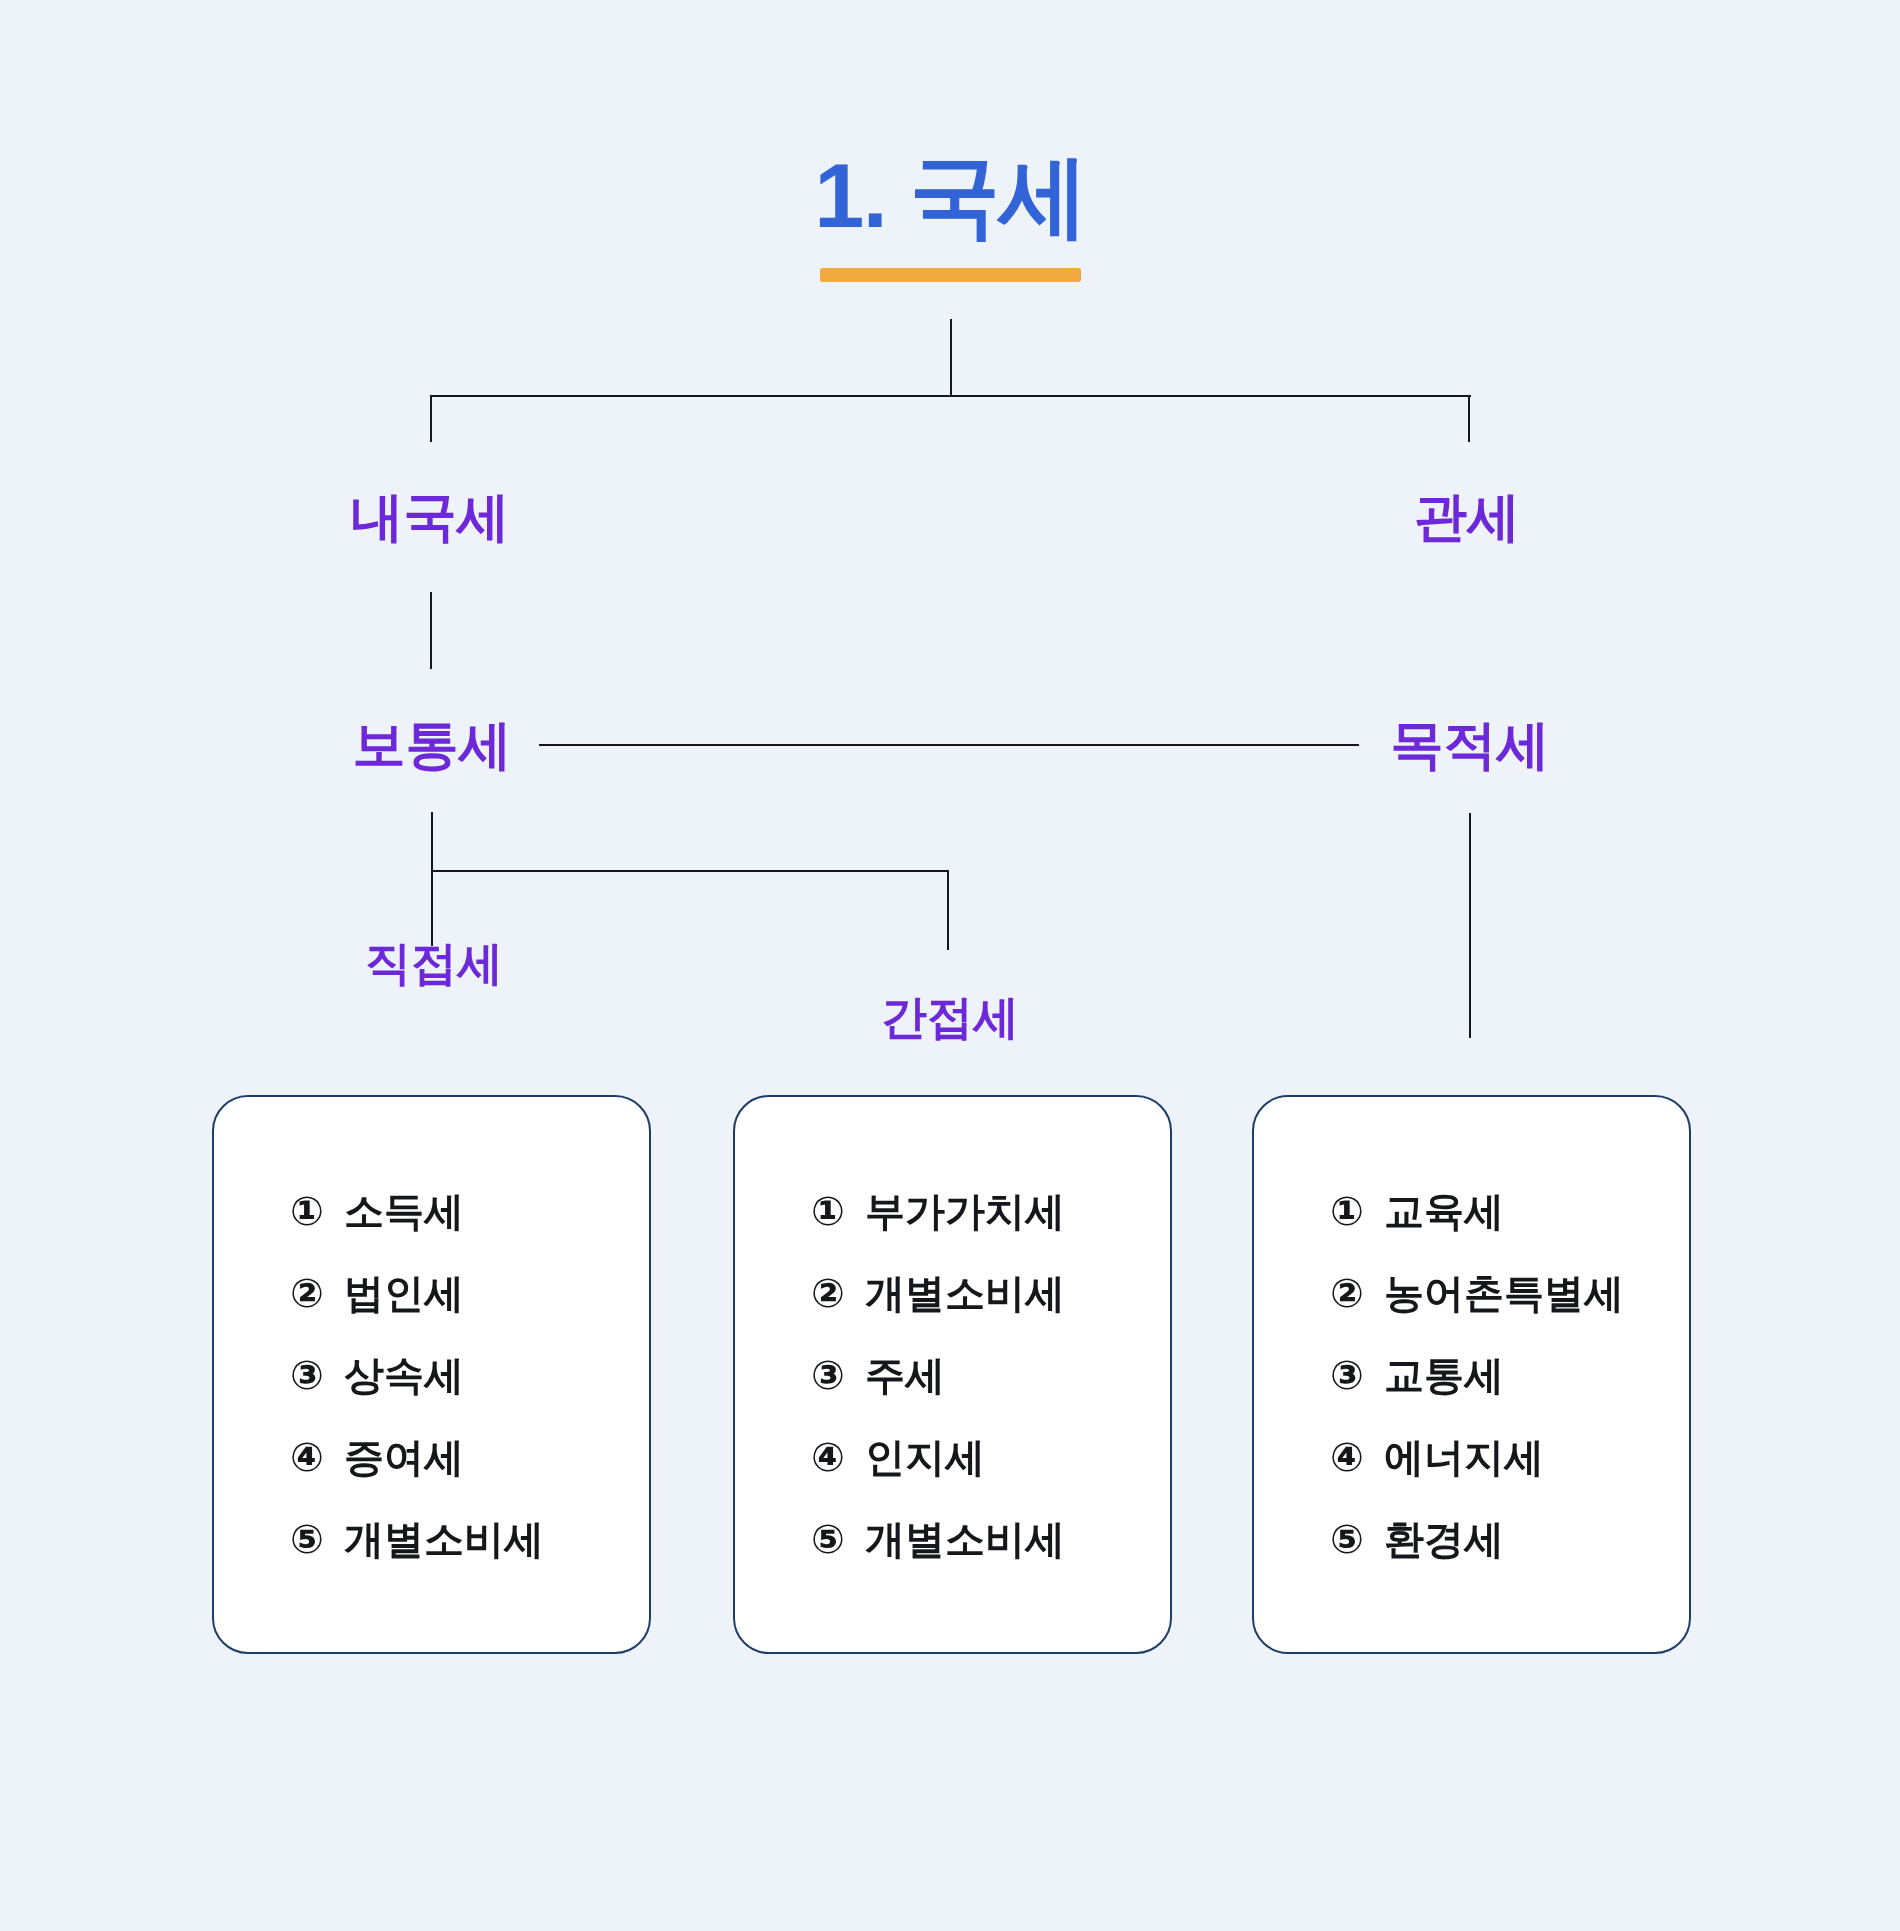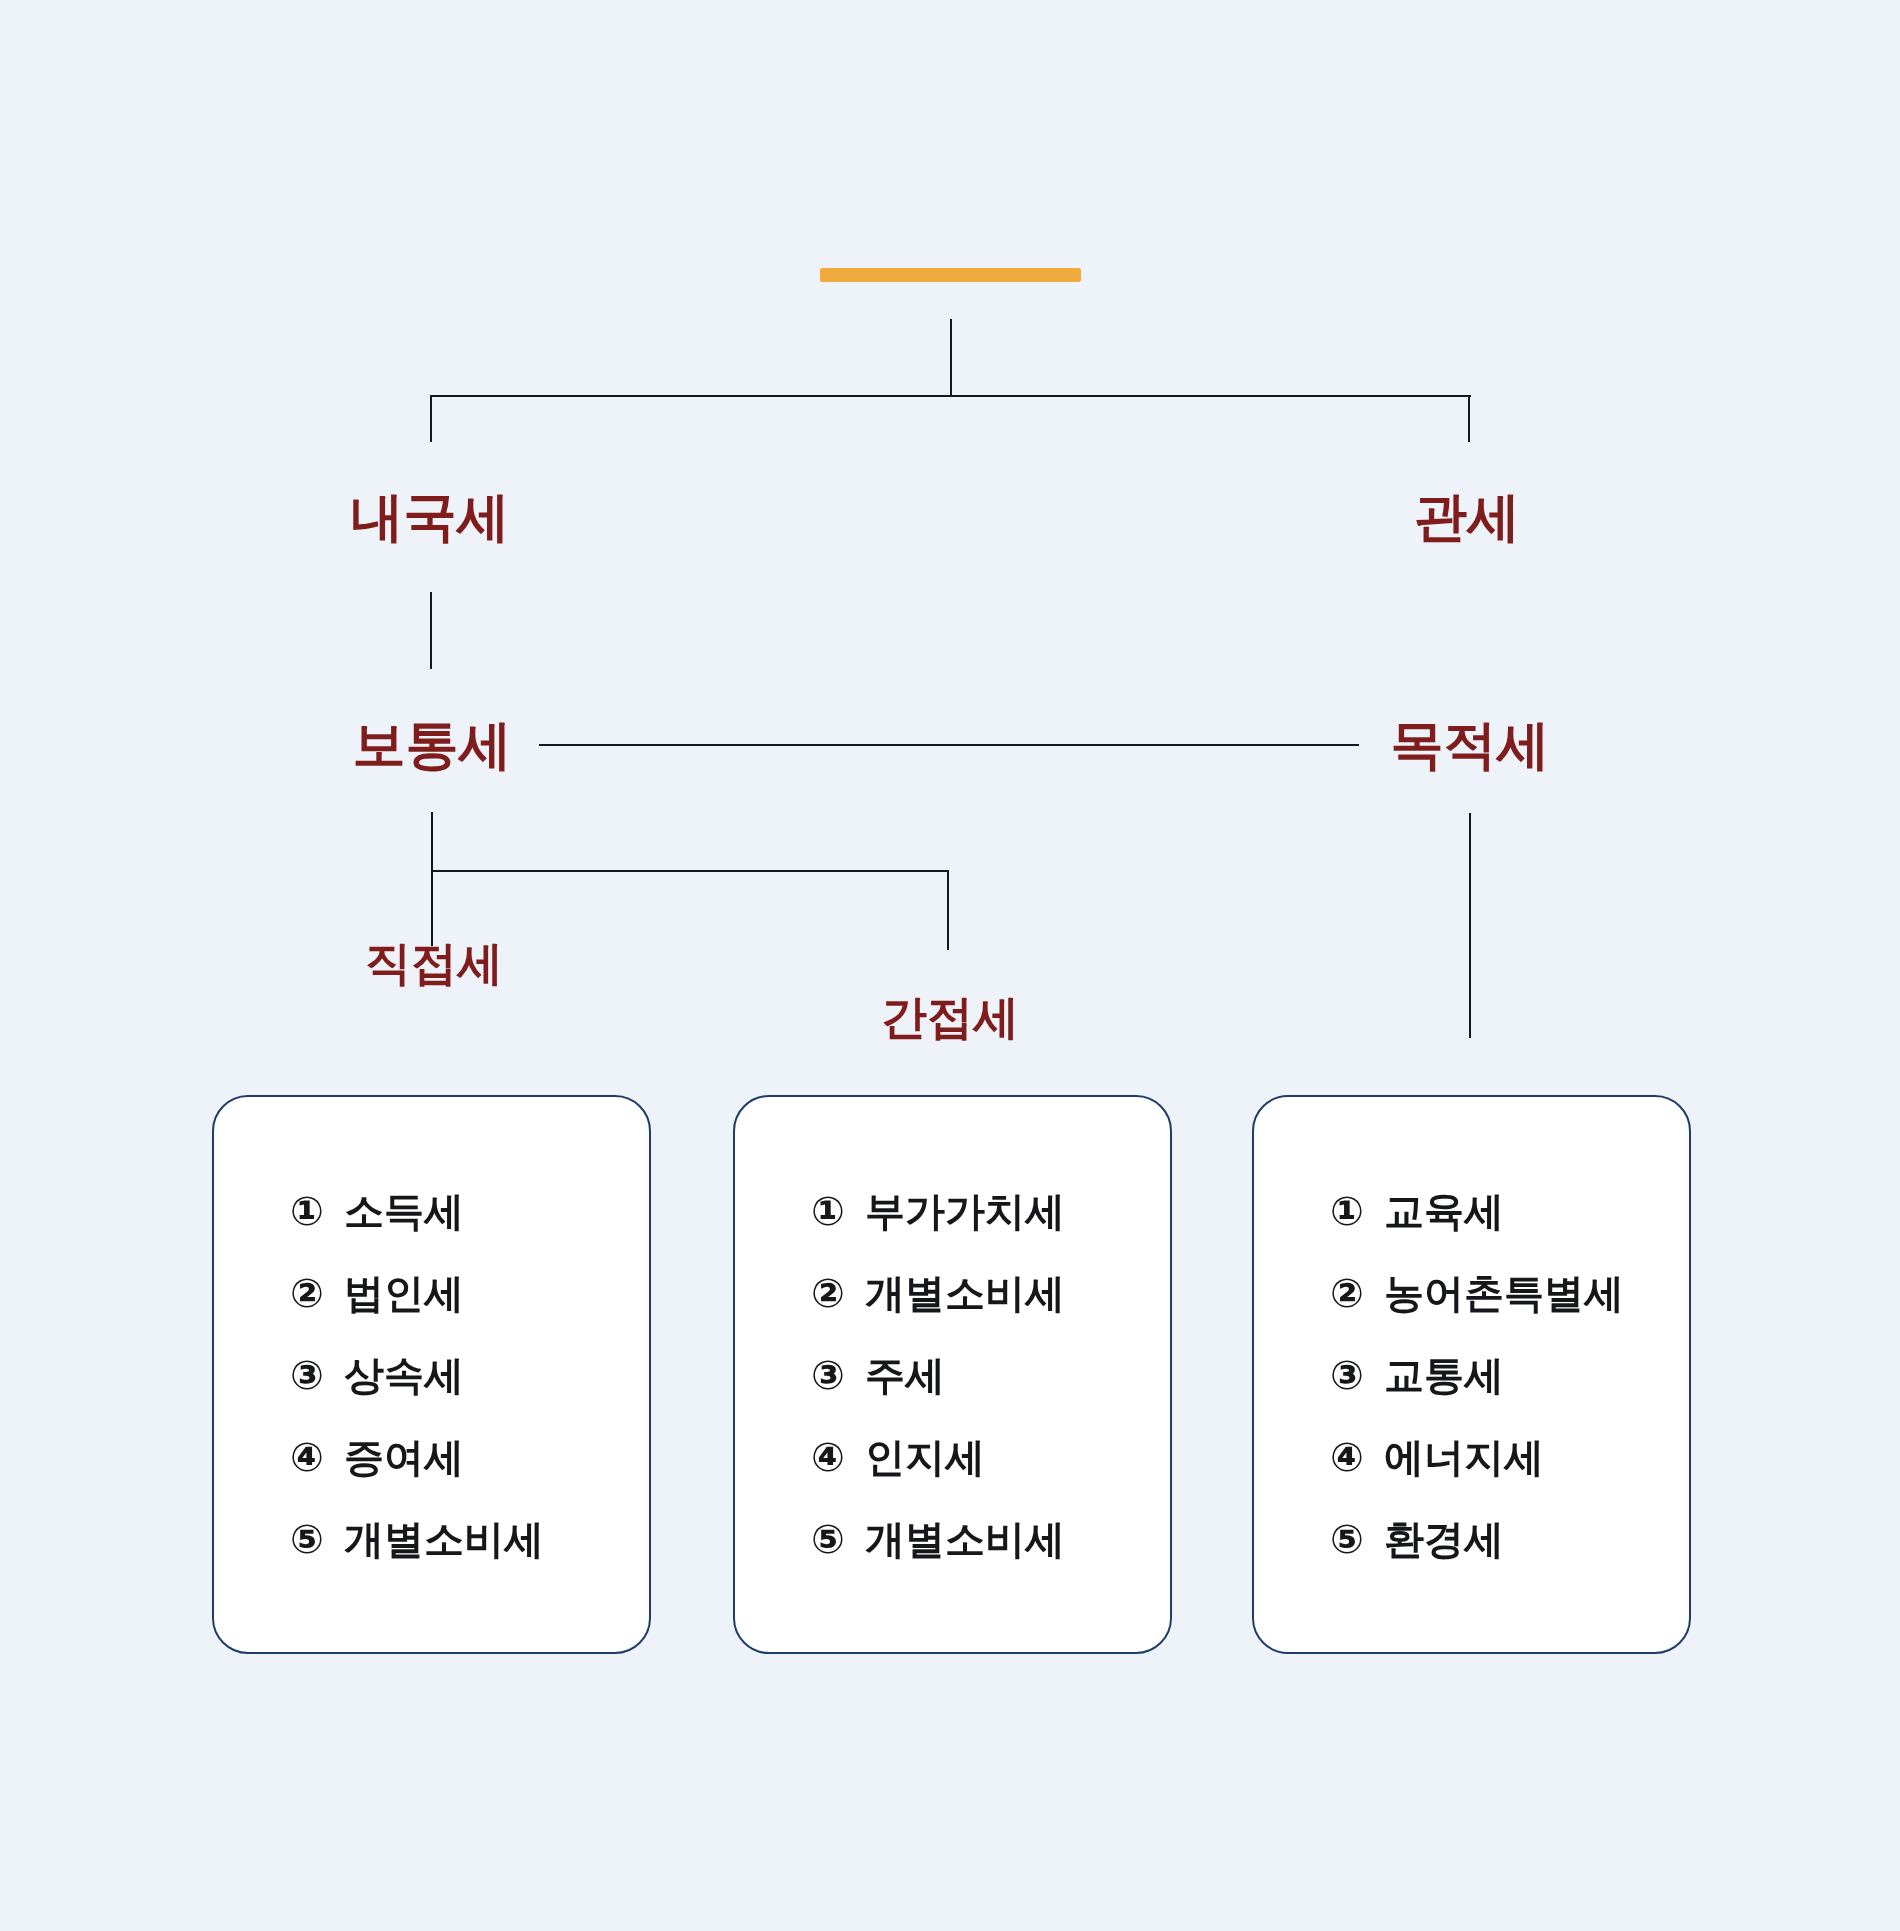--- a/index.html
+++ b/index.html
@@ -31,21 +31,21 @@
     background:#f0aa3e;
     border-radius:2.3px;
   }
   .line{
     position:absolute;
     background:#16171b;
   }
   .node{
     position:absolute;
     transform:translateX(-50%);
-    color:#7f1d1d;
+    color:#6d28d9;
     font-weight:700;
     line-height:1;
     white-space:nowrap;
   }
   .node.lv1, .node.lv2{ font-size:53px; }
   .node.lv3{ font-size:46px; }
   .tax-box{
     position:absolute;
     width:439px; height:559px;
     background:#ffffff;
@@ -79,20 +79,21 @@
     font-weight:700;
     letter-spacing:0.8px;
     color:#b5bac3;
   }
 </style>
 </head>
 <body>
 
 <div class="canvas">
 
+  <div class="page-title">1. 국세</div>
   <div class="title-underline"></div>
 
   <div class="line" style="left:950px;top:319px;width:2.3px;height:78px;"></div>
   <div class="line" style="left:430px;top:395px;width:1041px;height:2.3px;"></div>
   <div class="line" style="left:430px;top:395px;width:2.3px;height:47px;"></div>
   <div class="line" style="left:1468px;top:395px;width:2.3px;height:47px;"></div>
   <div class="line" style="left:430px;top:592px;width:2.3px;height:77px;"></div>
   <div class="line" style="left:539px;top:744px;width:820px;height:2.3px;"></div>
   <div class="line" style="left:431px;top:812px;width:2.3px;height:134px;"></div>
   <div class="line" style="left:431px;top:870px;width:518px;height:2.3px;"></div>

